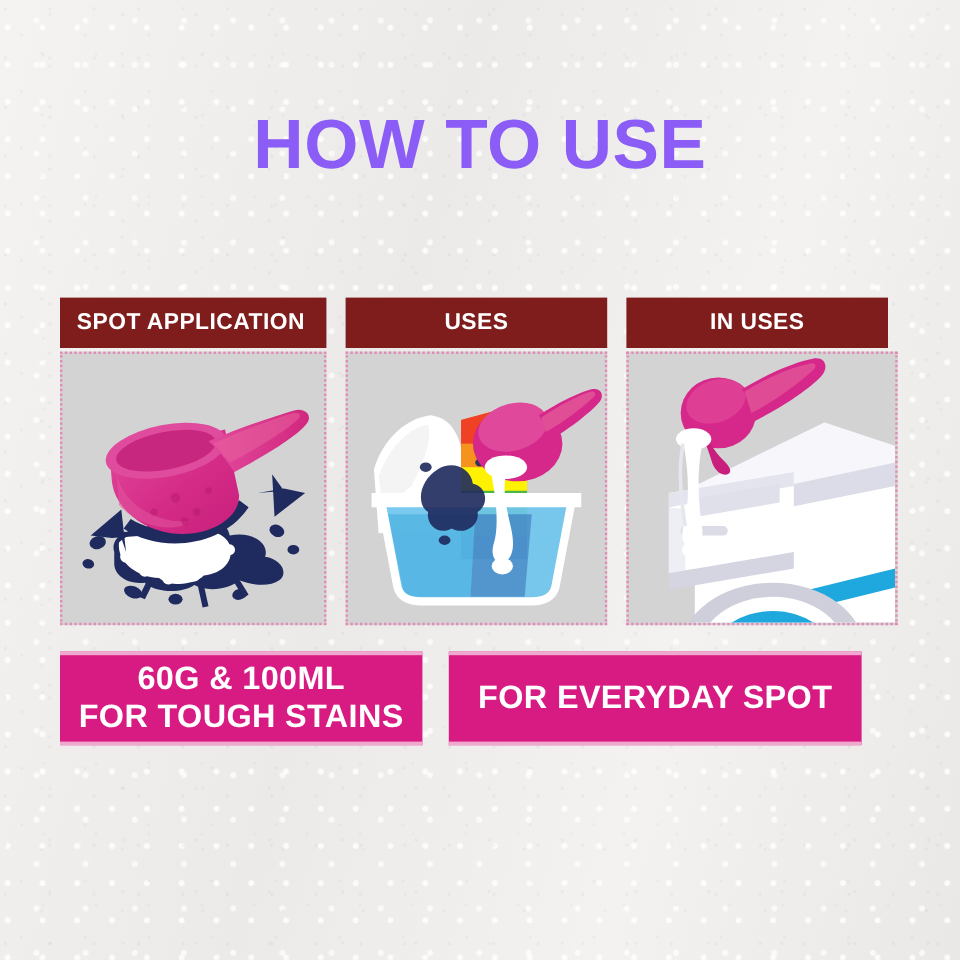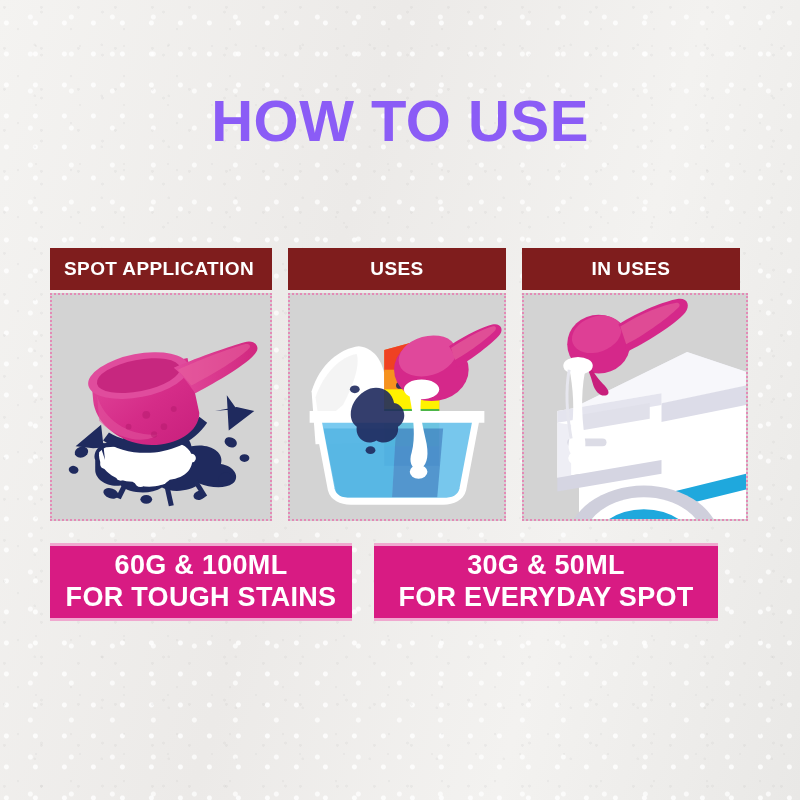--- a/index.html
+++ b/index.html
@@ -263,17 +263,16 @@
       </svg>
     </div>
   </div>
 
   <div class="dose" style="left:50px;top:543px;width:302px;height:78px;">
     <span>60G &amp; 100ML</span>
     <span>FOR TOUGH STAINS</span>
   </div>
 
   <div class="dose" style="left:374px;top:543px;width:344px;height:78px;">
-    <span>30G &amp; 50ML</span>
     <span>FOR EVERYDAY SPOT</span>
   </div>
 
 </div>
 
 </body></html>

